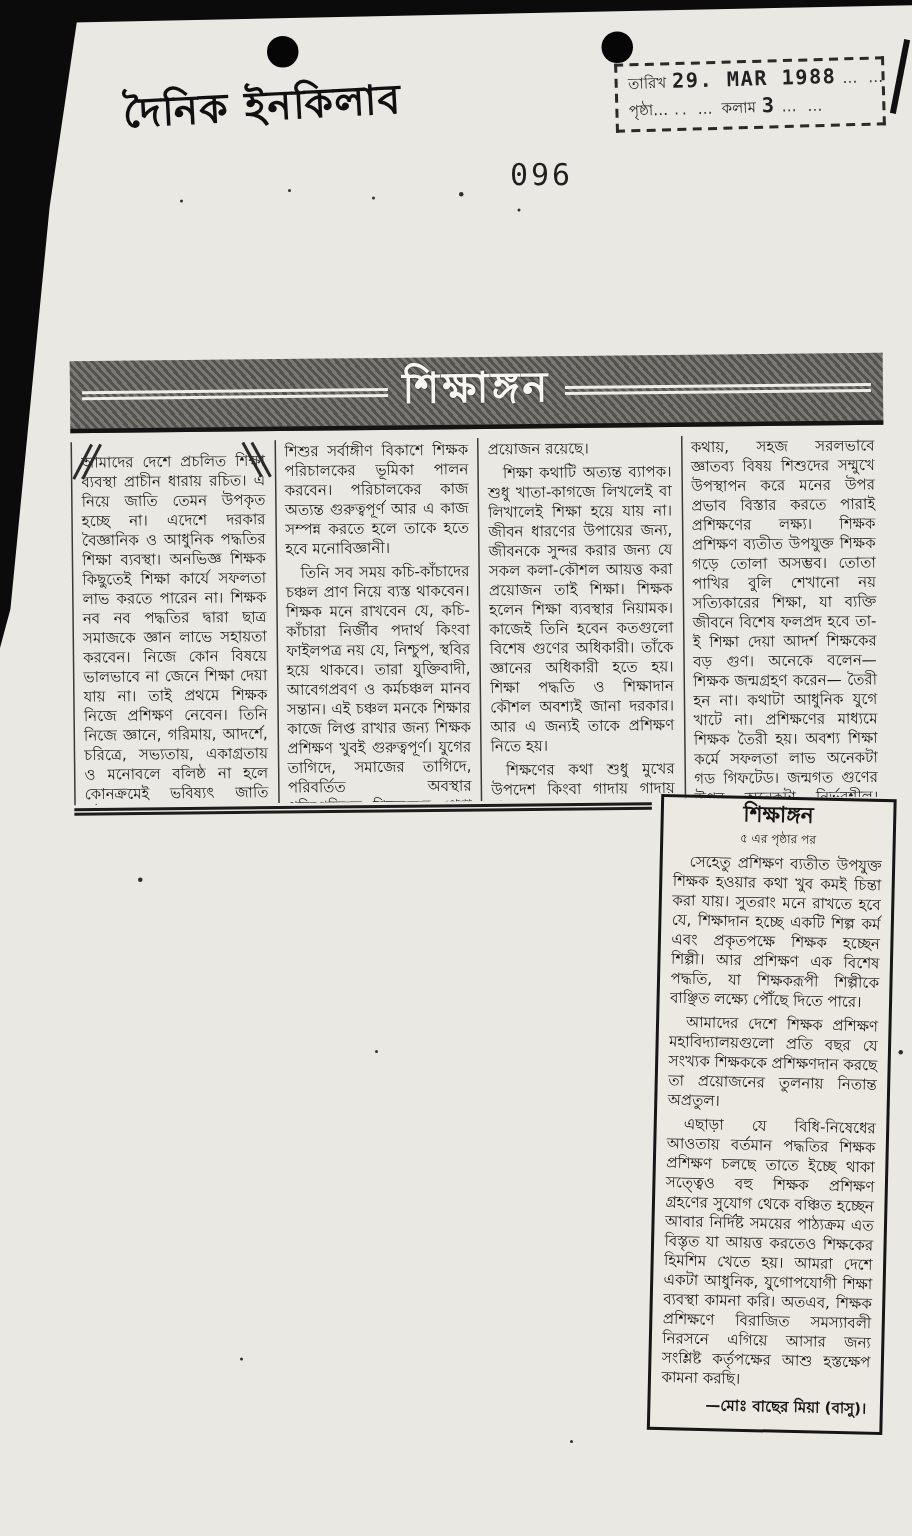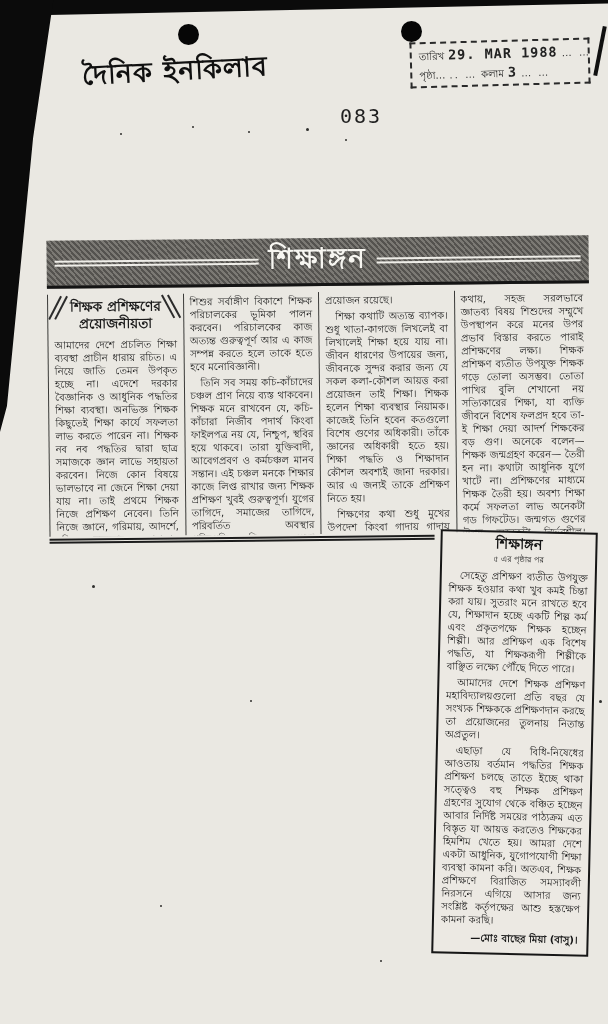--- a/index.html
+++ b/index.html
@@ -141,37 +141,36 @@
     </div>
     <div class="stamp-row">
       <span>পৃষ্ঠা…</span>
       <span class="stamp-dots">.. …</span>
       <span>কলাম</span>
       <span class="stamp-value">3</span>
       <span class="stamp-dots">… …</span>
     </div>
   </div>
 
-  <div class="page-number">083</div>
+  <div class="page-number">096</div>
 
   <div class="clipping">
     <div class="banner">
       <div class="banner-rule"></div>
       <div class="banner-title">শিক্ষাঙ্গন</div>
       <div class="banner-rule"></div>
     </div>
 
     <div class="columns">
       <div class="col">
         <div class="col-heading">
           <span class="heading-slash slash-l1"></span>
           <span class="heading-slash slash-l2"></span>
           <span class="heading-slash slash-r1"></span>
           <span class="heading-slash slash-r2"></span>
-          <span>শিক্ষক প্রশিক্ষণের প্রয়োজনীয়তা</span>
         </div>
         <p class="no-indent">আমাদের দেশে প্রচলিত শিক্ষা ব্যবস্থা প্রাচীন ধারায় রচিত। এ নিয়ে জাতি তেমন উপকৃত হচ্ছে না। এদেশে দরকার বৈজ্ঞানিক ও আধুনিক পদ্ধতির শিক্ষা ব্যবস্থা। অনভিজ্ঞ শিক্ষক কিছুতেই শিক্ষা কার্যে সফলতা লাভ করতে পারেন না। শিক্ষক নব নব পদ্ধতির দ্বারা ছাত্র সমাজকে জ্ঞান লাভে সহায়তা করবেন। নিজে কোন বিষয়ে ভালভাবে না জেনে শিক্ষা দেয়া যায় না। তাই প্রথমে শিক্ষক নিজে প্রশিক্ষণ নেবেন। তিনি নিজে জ্ঞানে, গরিমায়, আদর্শে, চরিত্রে, সভ্যতায়, একাগ্রতায় ও মনোবলে বলিষ্ঠ না হলে কোনক্রমেই ভবিষ্যৎ জাতি গঠনে সহায়তা করতে পারবেন না।</p>
       </div>
 
       <div class="col">
         <p class="no-indent">শিশুর সর্বাঙ্গীণ বিকাশে শিক্ষক পরিচালকের ভূমিকা পালন করবেন। পরিচালকের কাজ অত্যন্ত গুরুত্বপূর্ণ আর এ কাজ সম্পন্ন করতে হলে তাকে হতে হবে মনোবিজ্ঞানী।</p>
         <p>তিনি সব সময় কচি-কাঁচাদের চঞ্চল প্রাণ নিয়ে ব্যস্ত থাকবেন। শিক্ষক মনে রাখবেন যে, কচি-কাঁচারা নির্জীব পদার্থ কিংবা ফাইলপত্র নয় যে, নিশ্চুপ, স্থবির হয়ে থাকবে। তারা যুক্তিবাদী, আবেগপ্রবণ ও কর্মচঞ্চল মানব সন্তান। এই চঞ্চল মনকে শিক্ষার কাজে লিপ্ত রাখার জন্য শিক্ষক প্রশিক্ষণ খুবই গুরুত্বপূর্ণ। যুগের তাগিদে, সমাজের তাগিদে, পরিবর্তিত অবস্থার পরিপ্রেক্ষিতে শিক্ষকদের পেশা সুষ্ঠুভাবে পরিচালনার জন্য বিশেষ প্রশিক্ষণের</p>
       </div>
 
       <div class="col">

